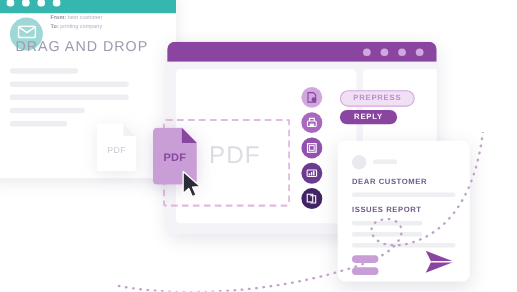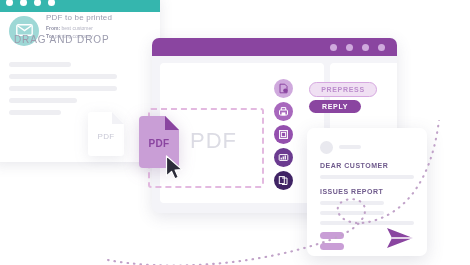--- a/index.html
+++ b/index.html
@@ -68,21 +68,21 @@
   .browser-bar{
     position:absolute;left:0;top:0;width:100%;height:18px;background:#8a45a0;
   }
   .browser-dots{position:absolute;right:12px;top:6px;display:flex;gap:9px;}
   .browser-dots i{width:7px;height:7px;border-radius:50%;background:#cfa9dd;display:block;}
   .pane{position:absolute;background:#ffffff;border-radius:4px;}
   .pane-left{left:8px;top:25px;width:164px;height:140px;}
   .pane-right{left:178px;top:25px;width:128px;height:140px;}
 
   .drag-label{
-    position:absolute;left:14px;top:34px;font-size:10px;color:#9c9cae;letter-spacing:.9px;
+    position:absolute;left:14px;top:34px;font-size:13px;color:#9c9cae;letter-spacing:.9px;
   }
   .dropzone{
     position:absolute;left:148px;top:108px;width:112px;height:76px;
     border:2px dashed #e3b9e0;border-radius:3px;
   }
   .dropzone-text{
     position:absolute;left:190px;top:128px;font-size:22px;color:#dcdce4;letter-spacing:1px;
   }
 
   
@@ -167,21 +167,20 @@
     <div class="avatar-circle">
       <span>
         <svg width="17" height="12" viewBox="0 0 17 12">
           <rect x="0.8" y="0.8" width="15.4" height="10.4" rx="1.4" fill="none" stroke="#ffffff" stroke-width="1.4"></rect>
           <path d="M1.6 1.8 L8.5 6.6 L15.4 1.8" fill="none" stroke="#ffffff" stroke-width="1.4"></path>
         </svg>
       </span>
     </div>
 
     <div class="email-meta">
-      <p class="email-subject">PDF to be printed</p>
       <p class="email-line">
         <b>From:</b>
         <span>best customer</span>
       </p>
       <p class="email-line">
         <b>To:</b>
         <span>printing company</span>
       </p>
     </div>
 

